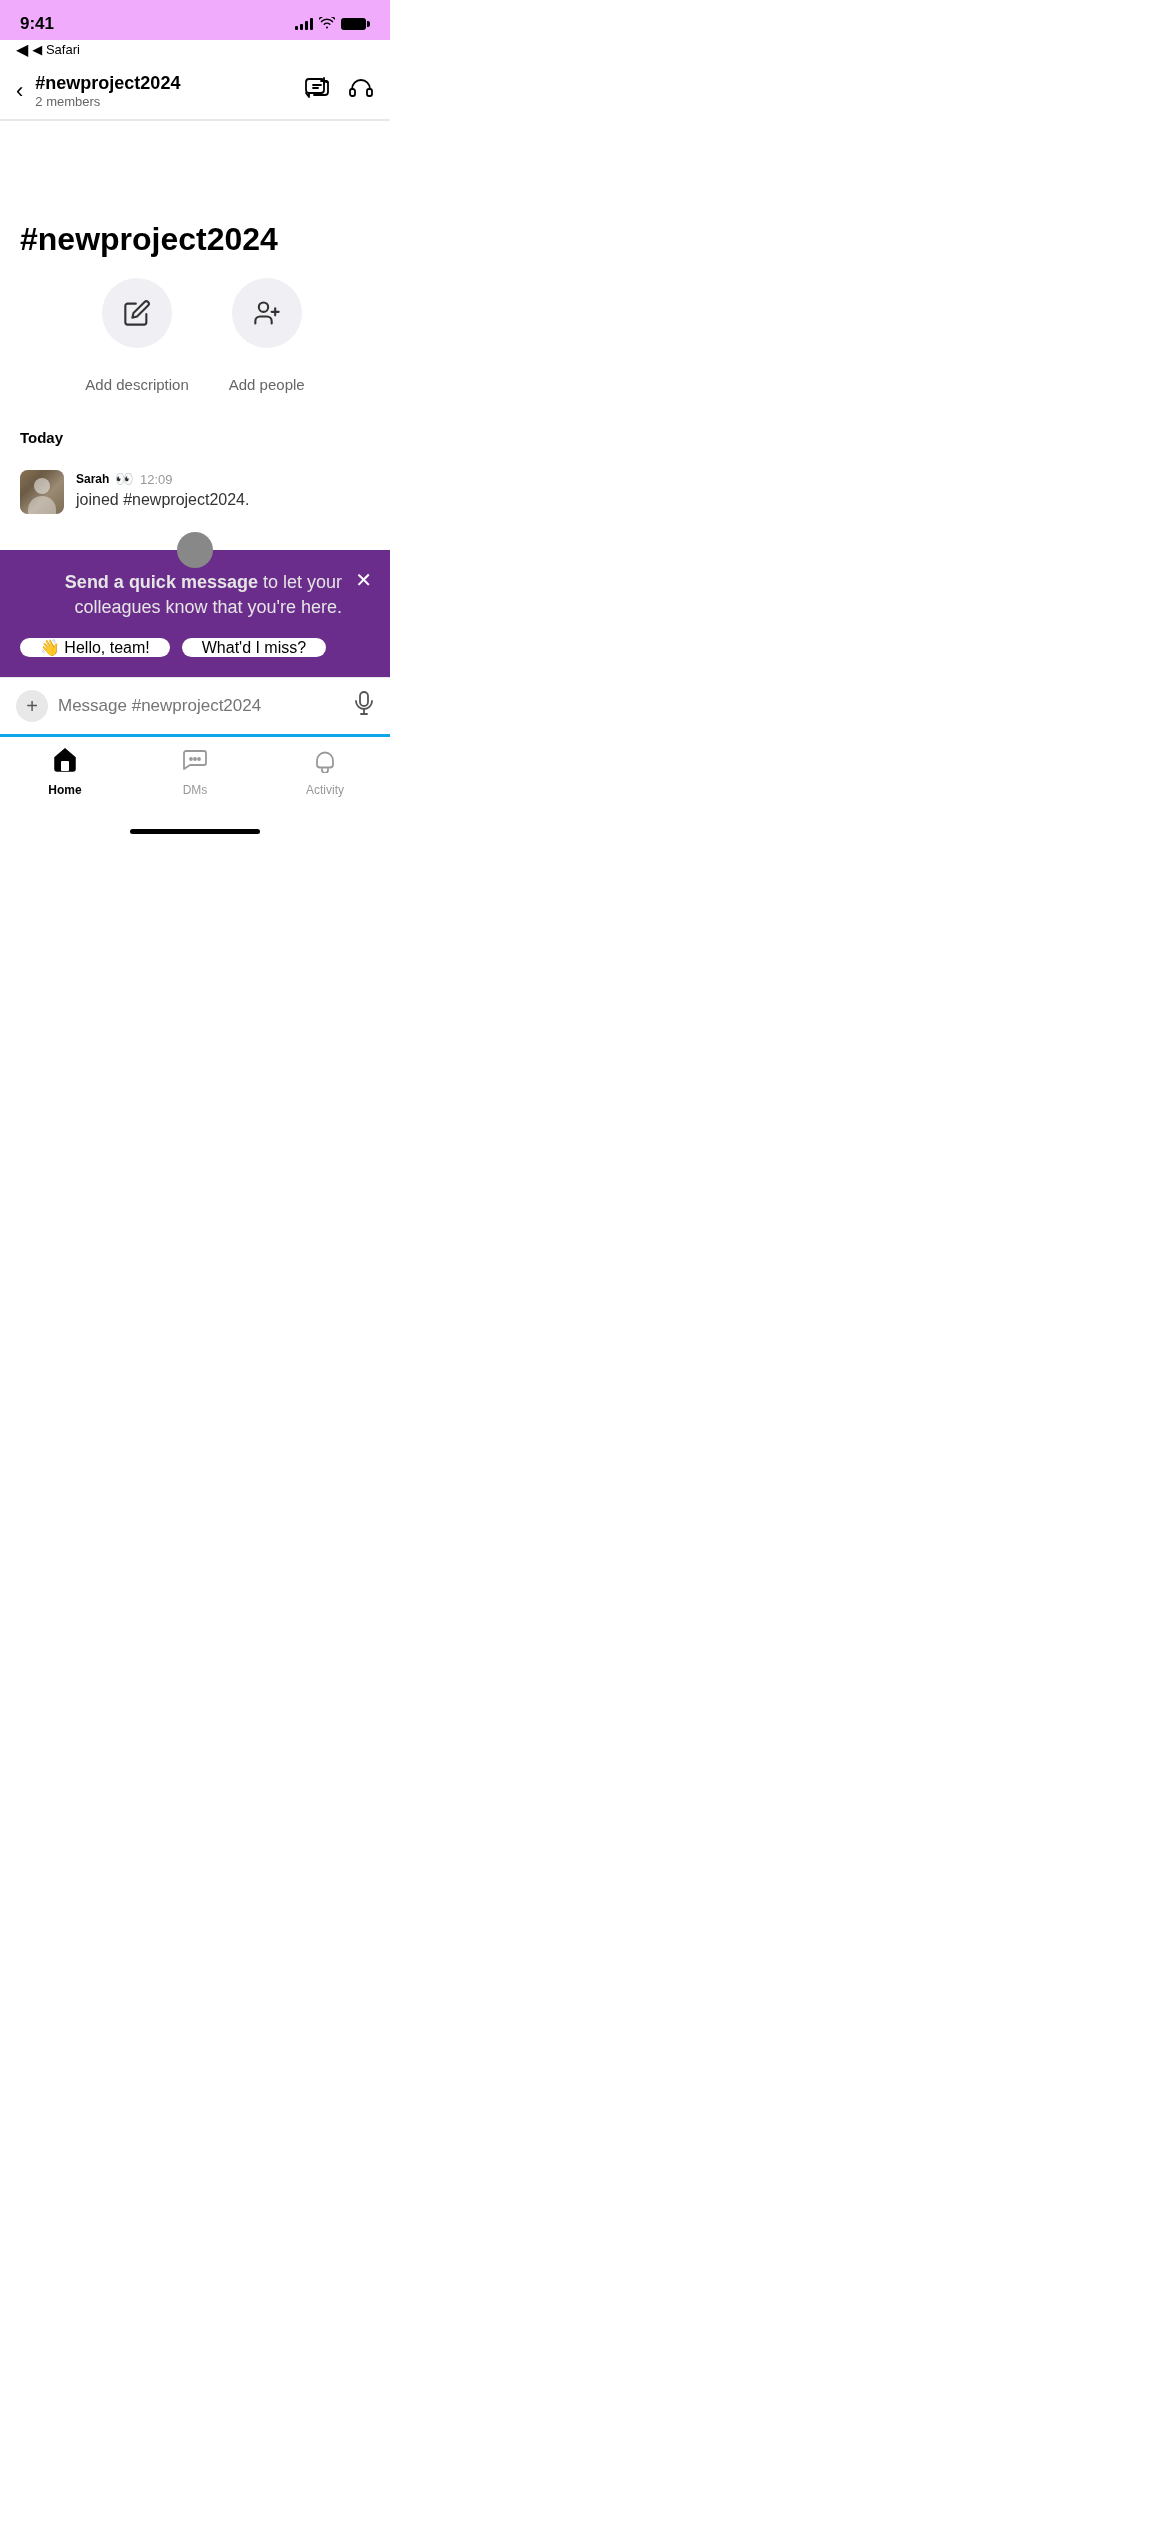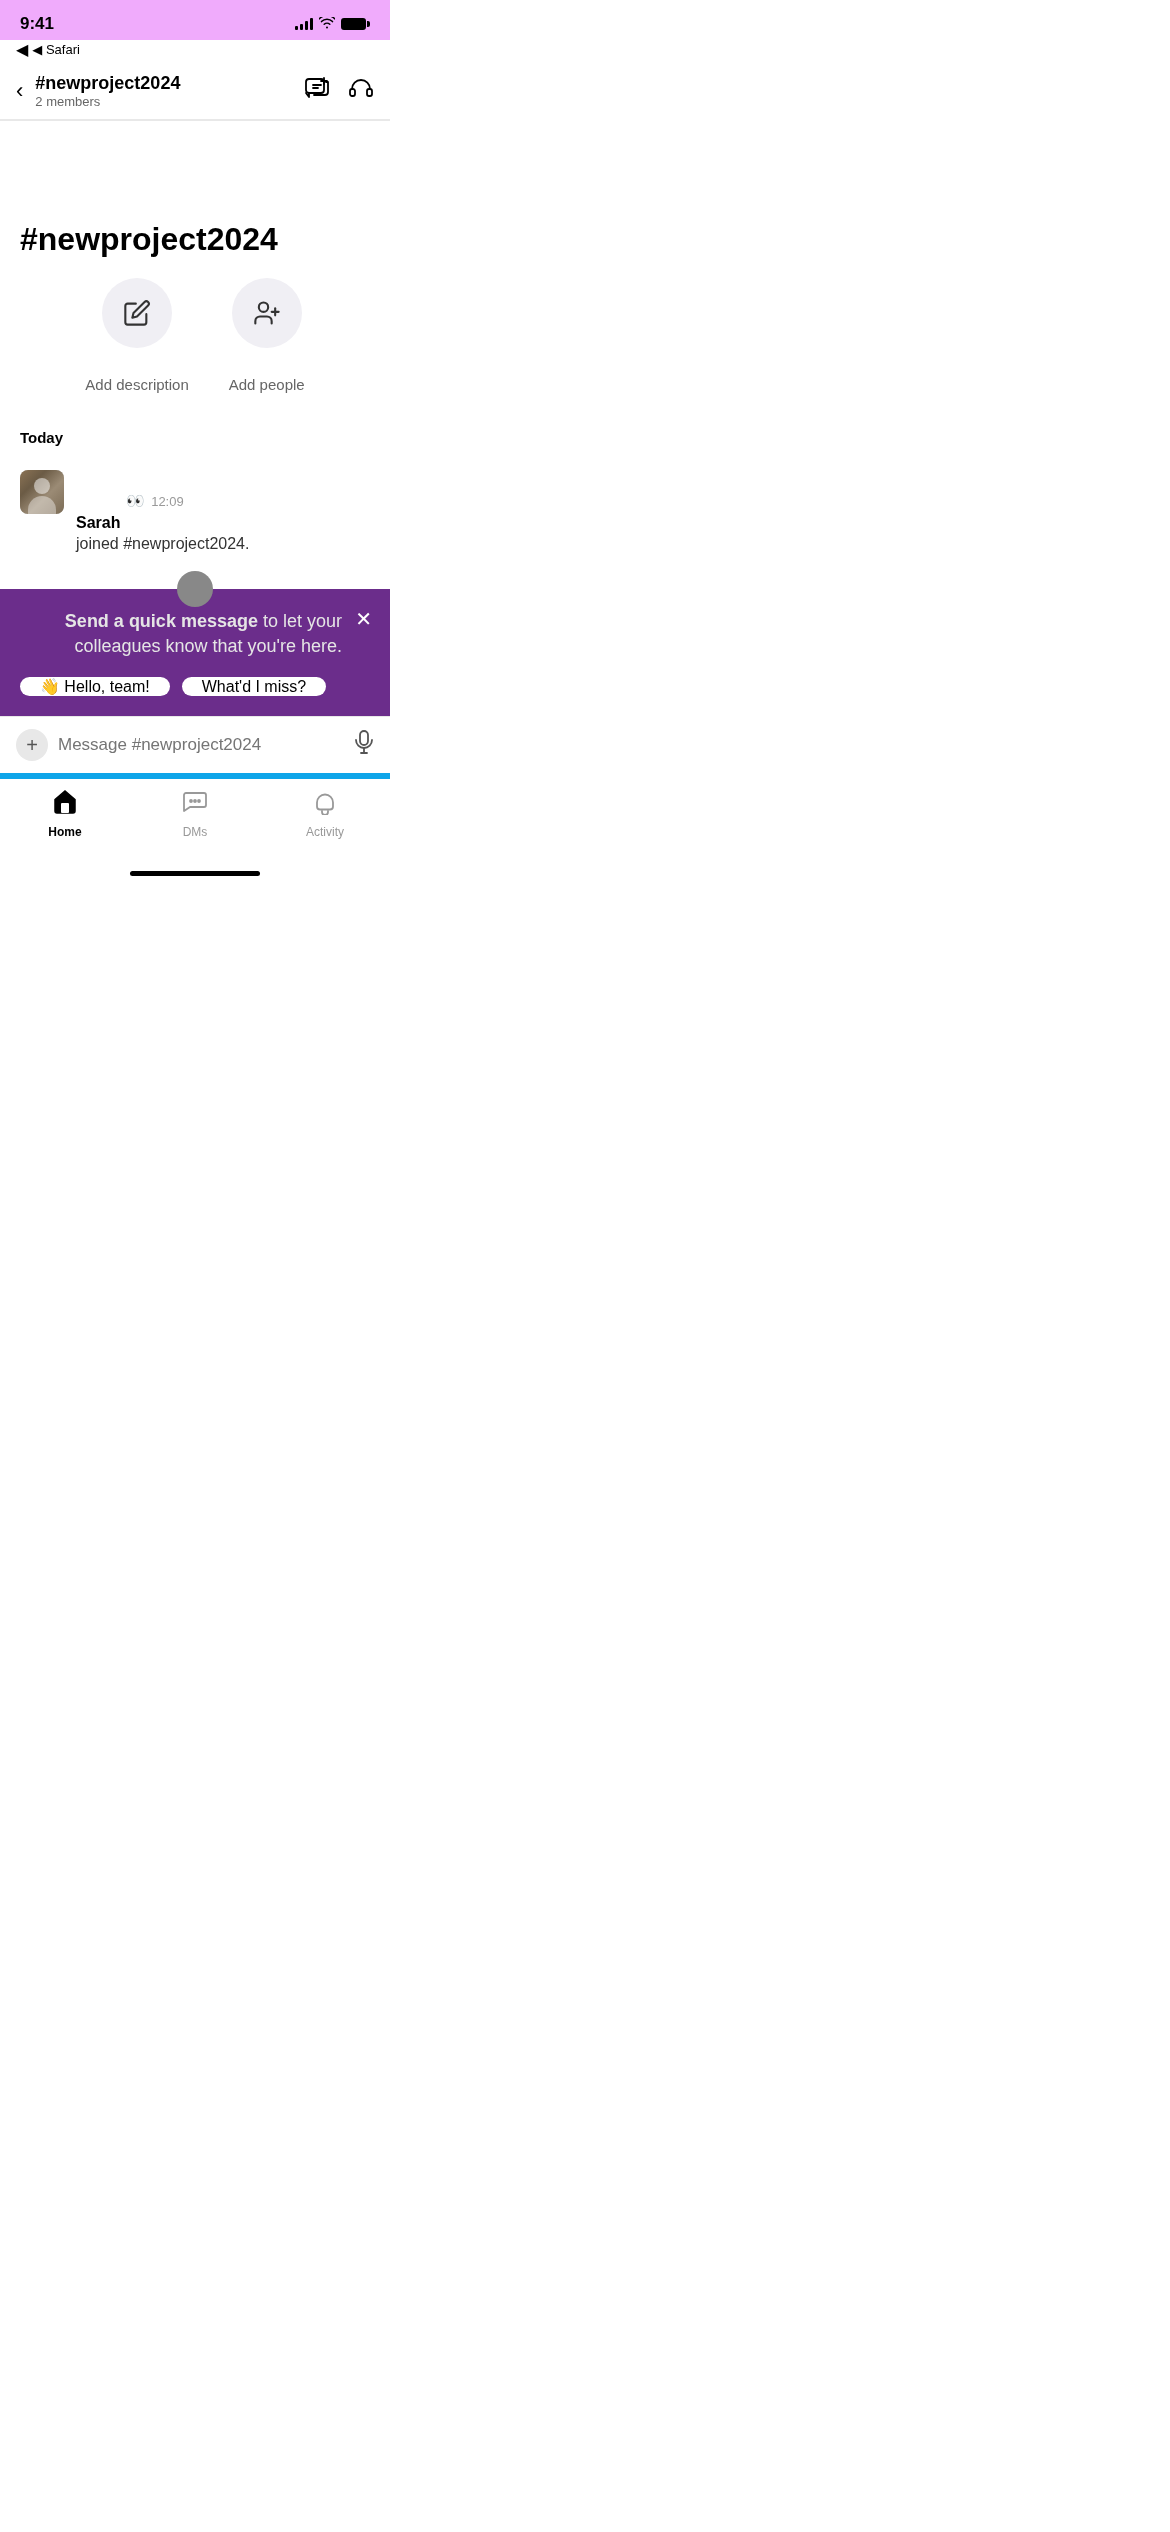--- a/index.html
+++ b/index.html
@@ -222,24 +222,23 @@
       background: rgba(255,255,255,0.4);
     }
     .message-content {}
     .message-header {
       display: flex;
       align-items: center;
       gap: 6px;
       margin-bottom: 3px;
     }
     .message-author {
-      font-size: 16px;
+      font-size: 12px;
       font-weight: 700;
       color: #000;
-      margin-top: 44px;
     }
     .message-emoji {
       font-size: 15px;
     }
     .message-time {
       font-size: 13px;
       color: #999;
     }
     .message-text {
       font-size: 16px;
@@ -335,21 +334,21 @@
       cursor: pointer;
     }
 
     
     .bottom-nav {
       display: flex;
       justify-content: space-around;
       align-items: flex-start;
       padding: 10px 0 24px;
       background: #fff;
-      border-top: 6px solid #0ea5e9;
+      border-top: 3px solid #0ea5e9;
     }
     .nav-item {
       display: flex;
       flex-direction: column;
       align-items: center;
       gap: 4px;
       cursor: pointer;
       flex: 1;
     }
     .nav-item-label {

